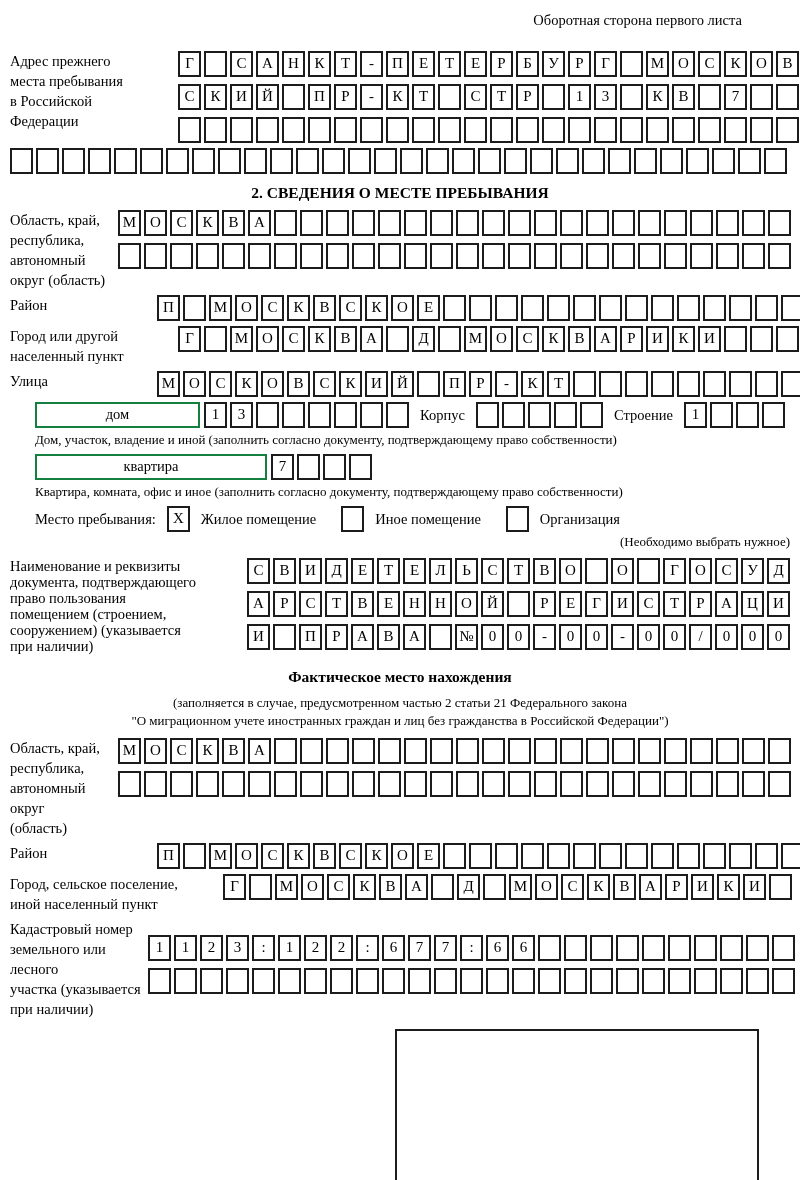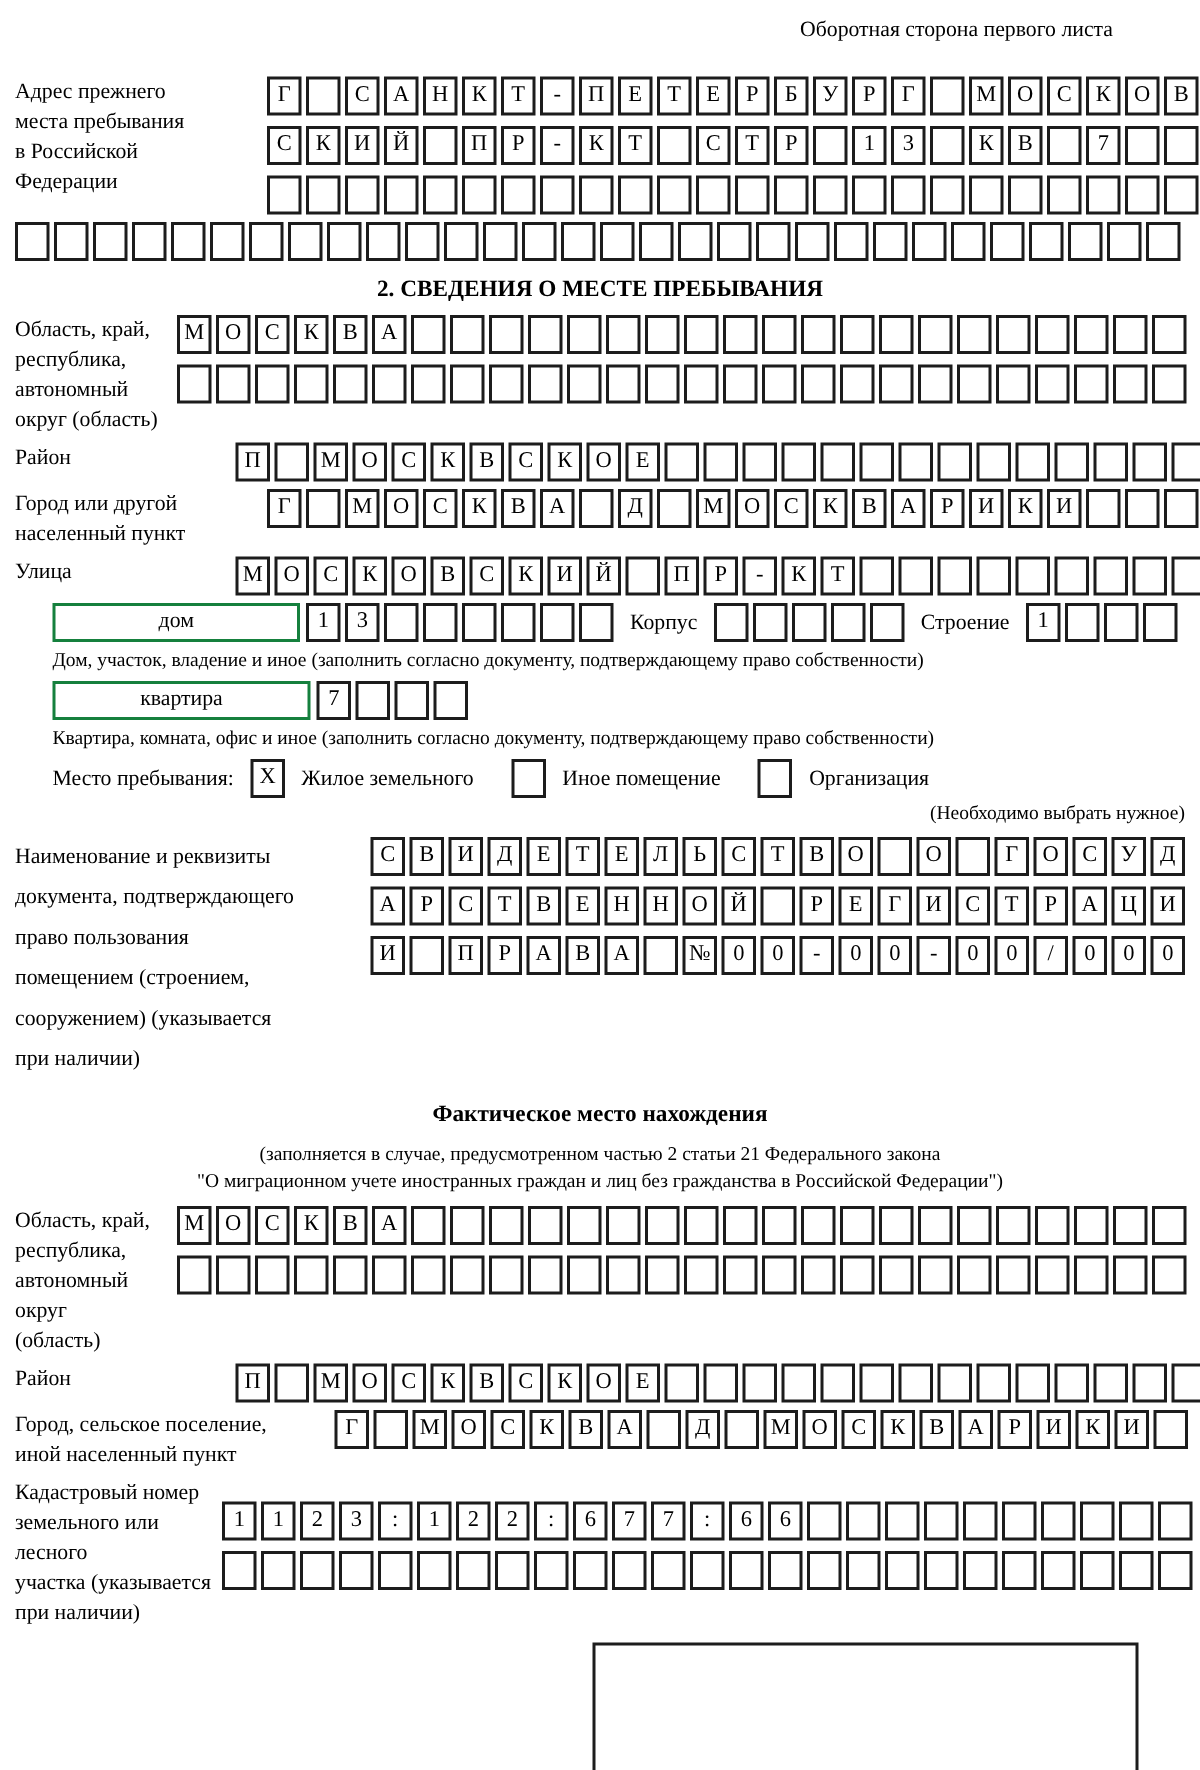--- a/index.html
+++ b/index.html
@@ -331,46 +331,46 @@
         <span class="cell"></span>
       </div>
     <span class="inlabel">Строение</span>
     <div class="boxrow">
         <span class="cell">1</span>
         <span class="cell"></span>
         <span class="cell"></span>
         <span class="cell"></span>
       </div>
   </div>
-  <div class="note" style="text-align:left;margin-left:25px">Дом, участок, владение и иное (заполнить согласно документу, подтверждающему право собственности)</div>
+  <div class="note" style="text-align:left;margin-left:25px">Дом, участок, владение и иной (заполнить согласно документу, подтверждающему право собственности)</div>
 
   <div class="houserow">
-    <div class="widebox" style="width:172px">квартира</div>
+    <div class="widebox" style="width:232px">квартира</div>
     <div class="boxrow">
         <span class="cell">7</span>
         <span class="cell"></span>
         <span class="cell"></span>
         <span class="cell"></span>
       </div>
   </div>
   <div class="note" style="text-align:left;margin-left:25px">Квартира, комната, офис и иное (заполнить согласно документу, подтверждающему право собственности)</div>
 
   <div class="stay">
     <span>Место пребывания:</span>
     <span class="cell">X</span>
-    <span class="opt-label">Жилое земельного</span>
+    <span class="opt-label">Жилое помещение</span>
     <span class="cell"></span>
     <span class="opt-label">Иное помещение</span>
     <span class="cell"></span>
     <span class="opt-label">Организация</span>
   </div>
   <div class="subnote">(Необходимо выбрать нужное)</div>
 
   <div class="field">
-    <div class="flabel w237" style="line-height:27px">Наименование и реквизиты
+    <div class="flabel w237" style="line-height:16px">Наименование и реквизиты
 документа, подтверждающего
 право пользования
 помещением (строением,
 сооружением) (указывается
 при наличии)</div>
     <div class="rows">
       <div class="boxrow">
           <span class="cell">С</span>
           <span class="cell">В</span>
           <span class="cell">И</span>

